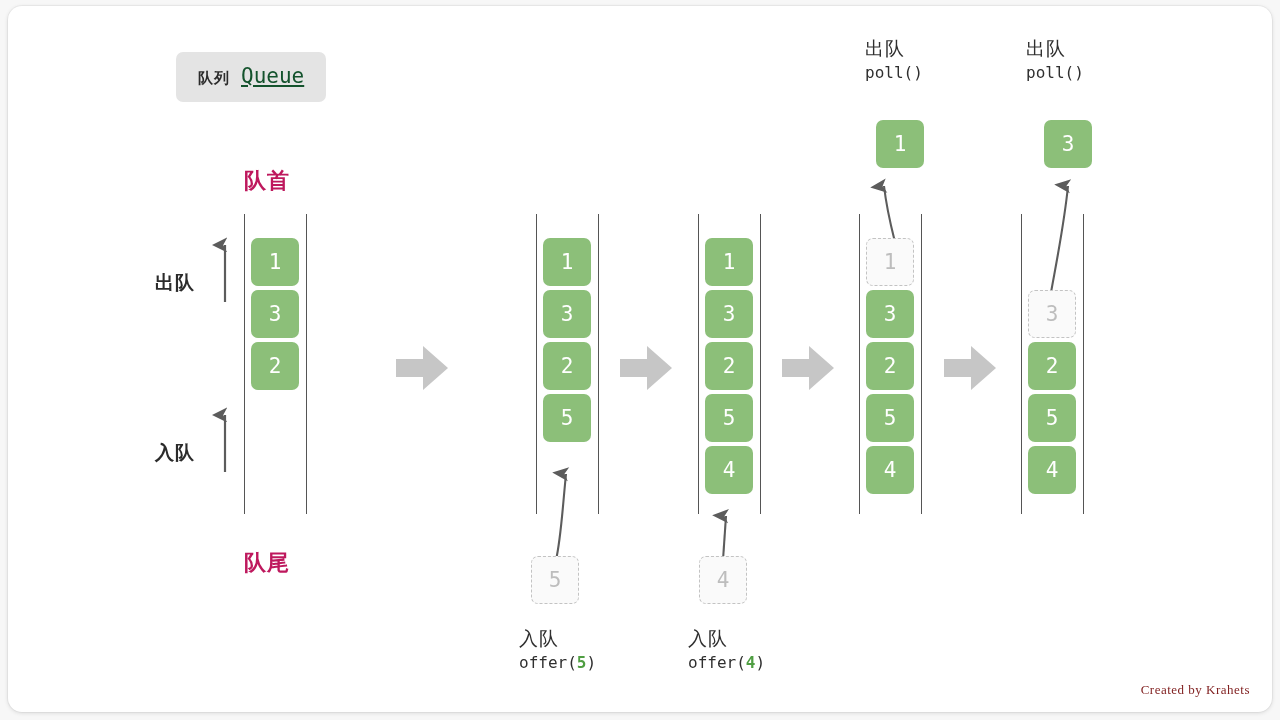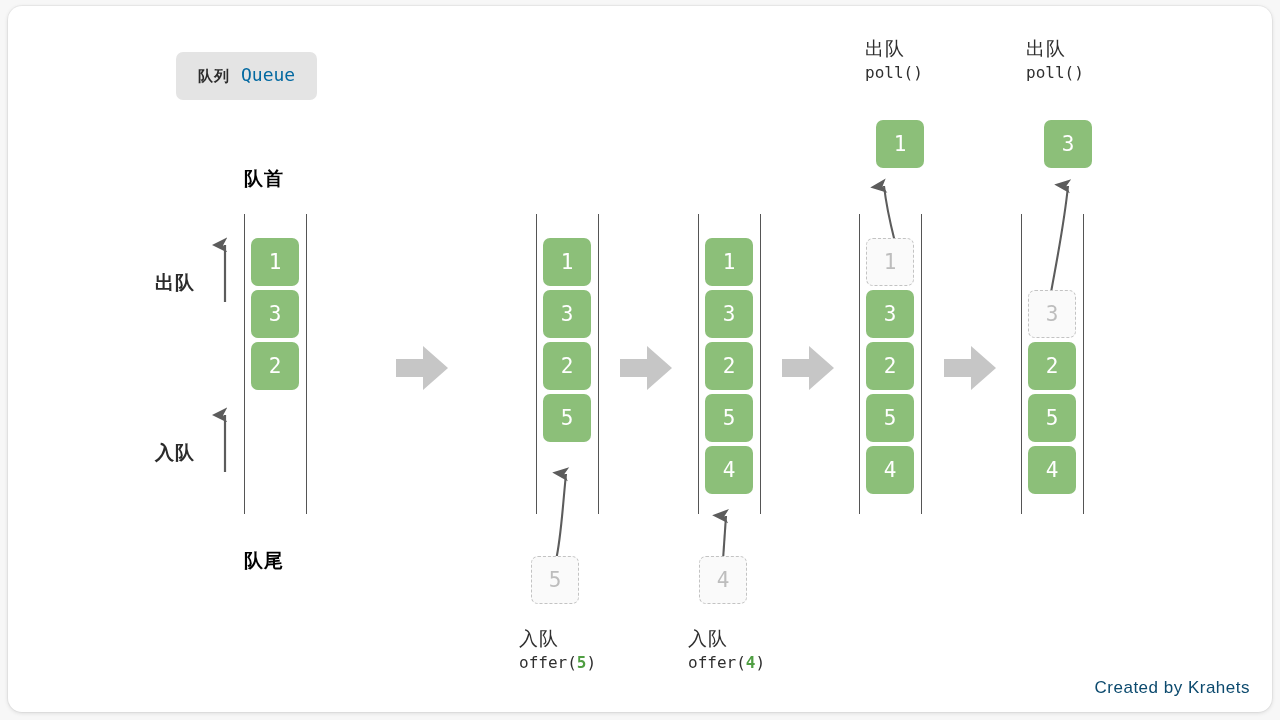--- a/index.html
+++ b/index.html
@@ -25,26 +25,26 @@
     left: 168px; top: 46px;
     padding: 12px 22px 14px 22px;
     background: #e4e4e4;
     border-radius: 7px;
     display: flex; align-items: baseline; gap: 11px;
     white-space: nowrap;
   }
   #title-cn { font-size: 15px; font-weight: bold; color: #2b2b2b; letter-spacing: 1px; }
   #title-en {
     font-family: "DejaVu Sans Mono", "Liberation Mono", monospace;
-    font-size: 18px; color: #0369a1;
+    font-size: 21px; color: #14532d; text-decoration: underline;
   }
 
   
   .hdr-label {
-    font-size: 19px; font-weight: bold; color: #000000;
+    font-size: 22px; font-weight: bold; color: #be185d;
     letter-spacing: 1px; white-space: nowrap;
   }
   .side-label {
     font-size: 19px; font-weight: bold; color: #2b2b2b;
     letter-spacing: 1px; white-space: nowrap;
   }
 
   
   .column { width: 76px; }
   .rail {
@@ -95,22 +95,22 @@
   }
   .op-code {
     font-family: "DejaVu Sans Mono", "Liberation Mono", monospace;
     font-size: 16px; color: #2f2f2f; line-height: 1.35;
   }
   .op-code .arg { color: #4f9e42; font-weight: bold; }
 
   
   #credit {
     right: 22px; bottom: 14px;
-    font-family: Liberation Sans, sans-serif;
-    font-size: 17px; color: #0c4a6e; letter-spacing: 0.5px;
+    font-family: Liberation Serif, serif;
+    font-size: 13px; color: #7f1d1d; letter-spacing: 0.5px;
   }
   svg { overflow: visible; }
 </style>
 </head>
 <body>
 
 <div id="card">
 
   <div class="abs" id="title-badge">
     <span id="title-cn">队列</span>

